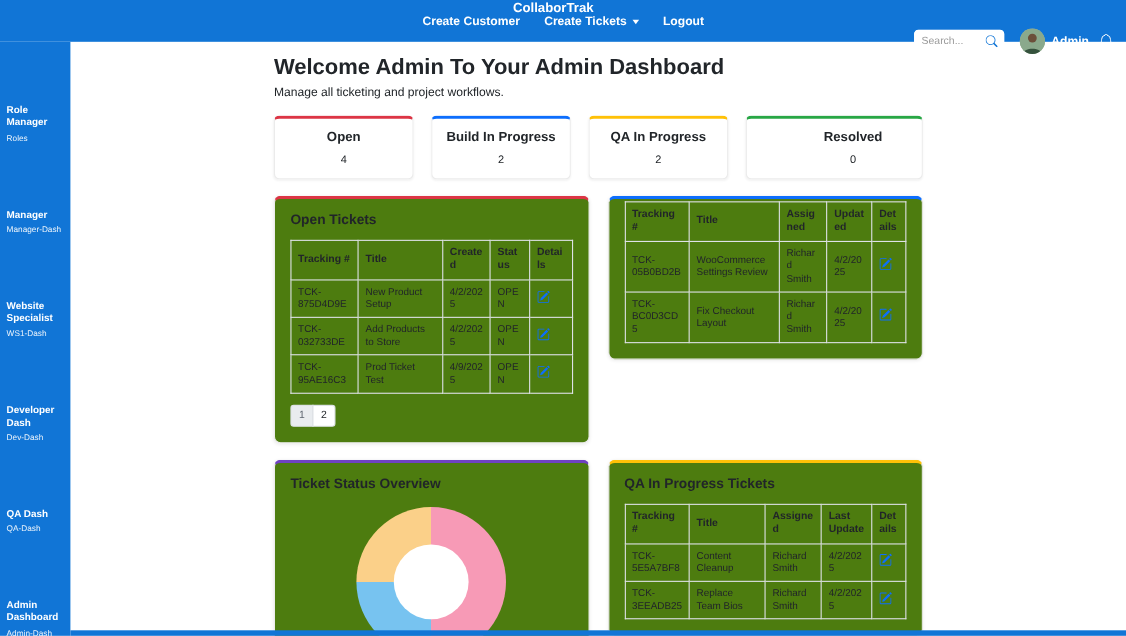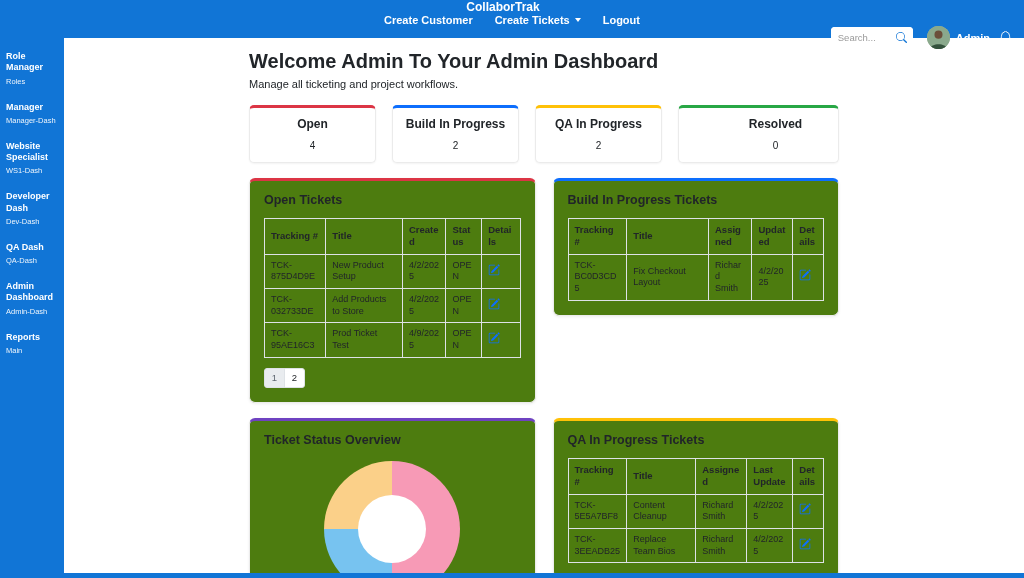--- a/index.html
+++ b/index.html
@@ -24,21 +24,21 @@
     justify-content:center; cursor:pointer; }
   .avatar { width:23px; height:23px; border-radius:50%; overflow:hidden; display:inline-block;
     background:#9fb59b; cursor:pointer; flex:0 0 auto; }
   .username { color:#fff; font-size:11px; font-weight:700; margin:0 9px 0 6px; }
   .bell { display:flex; align-items:center; cursor:pointer; }
 
   
   .sidebar { position:fixed; top:38px; left:0; bottom:0; width:64px; background:#1175d6;
     padding-top:5px; z-index:10; }
   .side-item { display:block; padding:8px 6px; cursor:pointer; text-decoration:none; }
-  .side-title { display:block; color:#fff; font-size:9px; font-weight:700; line-height:1.25; }
+  .side-title { display:block; color:#fff; font-size:9px; font-weight:700; line-height:1.25;margin-top:44px; }
   .side-sub { display:block; color:rgba(255,255,255,.92); font-size:7.5px; margin-top:3px; }
 
   
   .main { margin-left:64px; padding-top:38px; }
   .container { width:590px; margin:0 auto; padding-top:12px; }
   h1.page-title { font-size:20px; font-weight:700; color:#212529; }
   p.page-subtitle { font-size:11px; margin-top:5px; color:#212529; }
 
   .stats-row { display:flex; gap:16px; margin-top:15px; }
   .stat-card { flex:1; background:#fff; border:1px solid #ebebeb; border-top:3px solid #ccc;
@@ -234,40 +234,53 @@
             </tbody>
           </table>
           <div class="pagination">
             <span class="page is-first">1</span>
             <span class="page is-last">2</span>
           </div>
         </div>
       </section>
 
       <section class="panel" style="border-top-color: rgb(13, 110, 253);">
-        <div class="panel-title">Build In Progress Tickets</div>
         <div class="panel-body">
           <table>
             <colgroup>
                 <col style="width:23%">
                 <col style="width:32%">
                 <col style="width:17%">
                 <col style="width:16%">
                 <col style="width:12%">
               </colgroup>
             <thead>
               <tr>
                 <th>Tracking #</th>
                 <th>Title</th>
                 <th>Assigned</th>
                 <th>Updated</th>
                 <th>Details</th>
               </tr>
             </thead>
             <tbody>
+              <tr>
+                <td>TCK-05B0BD2B</td>
+                <td>WooCommerce Settings Review</td>
+                <td>Richard Smith</td>
+                <td>4/2/2025</td>
+                <td>
+                  <button class="edit-btn">
+                    <svg width="12" height="12" viewBox="0 0 16 16" fill="#0d6efd">
+                        <path d="M15.502 1.94a.5.5 0 0 1 0 .706L14.459 3.69l-2-2L13.502.646a.5.5 0 0 1 .707 0l1.293 1.293zm-1.75 2.456-2-2L4.939 9.21a.5.5 0 0 0-.121.196l-.805 2.414a.25.25 0 0 0 .316.316l2.414-.805a.5.5 0 0 0 .196-.12l6.813-6.814z"></path>
+                        <path d="M1 13.5A1.5 1.5 0 0 0 2.5 15h11a1.5 1.5 0 0 0 1.5-1.5v-6a.5.5 0 0 0-1 0v6a.5.5 0 0 1-.5.5h-11a.5.5 0 0 1-.5-.5v-11a.5.5 0 0 1 .5-.5H9a.5.5 0 0 0 0-1H2.5A1.5 1.5 0 0 0 1 2.5v11z"></path>
+                      </svg>
+                  </button>
+                </td>
+              </tr>
               <tr>
                 <td>TCK-BC0D3CD5</td>
                 <td>Fix Checkout Layout</td>
                 <td>Richard Smith</td>
                 <td>4/2/2025</td>
                 <td>
                   <button class="edit-btn">
                     <svg width="12" height="12" viewBox="0 0 16 16" fill="#0d6efd">
                         <path d="M15.502 1.94a.5.5 0 0 1 0 .706L14.459 3.69l-2-2L13.502.646a.5.5 0 0 1 .707 0l1.293 1.293zm-1.75 2.456-2-2L4.939 9.21a.5.5 0 0 0-.121.196l-.805 2.414a.25.25 0 0 0 .316.316l2.414-.805a.5.5 0 0 0 .196-.12l6.813-6.814z"></path>
                         <path d="M1 13.5A1.5 1.5 0 0 0 2.5 15h11a1.5 1.5 0 0 0 1.5-1.5v-6a.5.5 0 0 0-1 0v6a.5.5 0 0 1-.5.5h-11a.5.5 0 0 1-.5-.5v-11a.5.5 0 0 1 .5-.5H9a.5.5 0 0 0 0-1H2.5A1.5 1.5 0 0 0 1 2.5v11z"></path>

